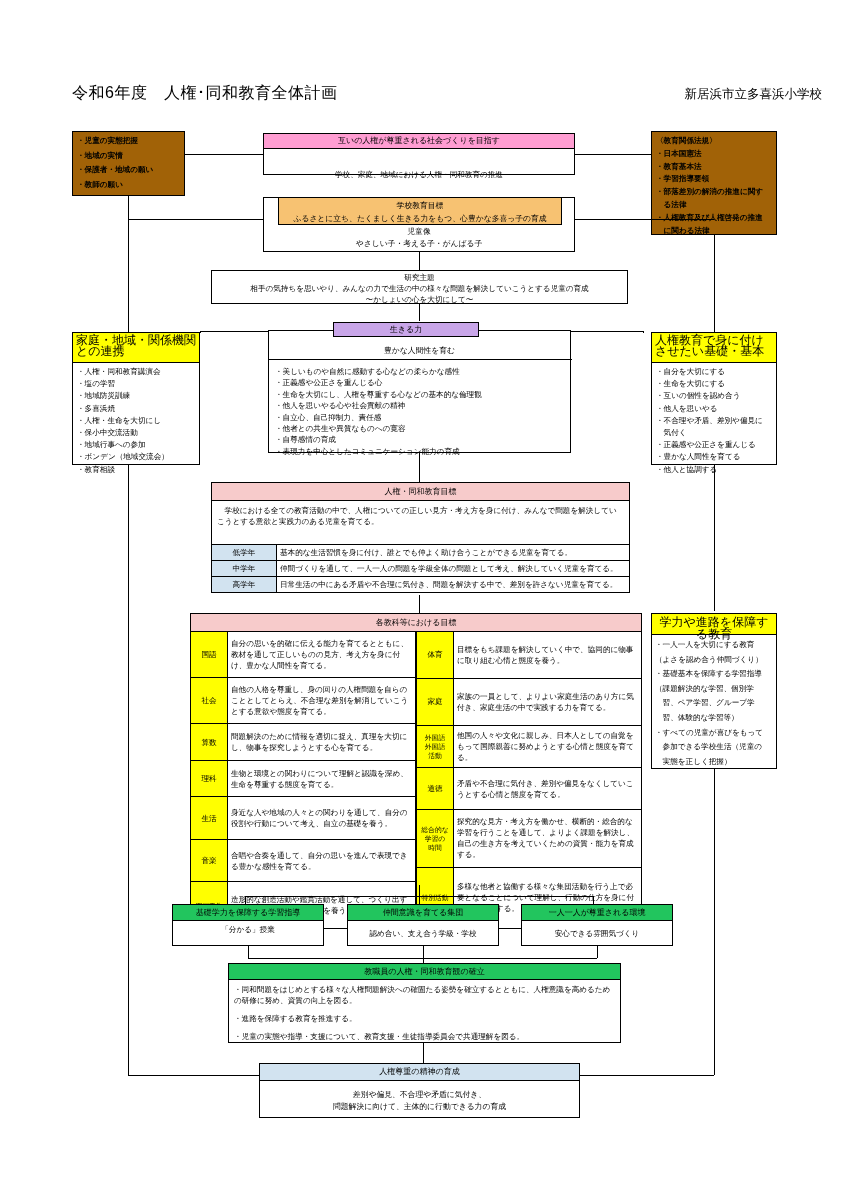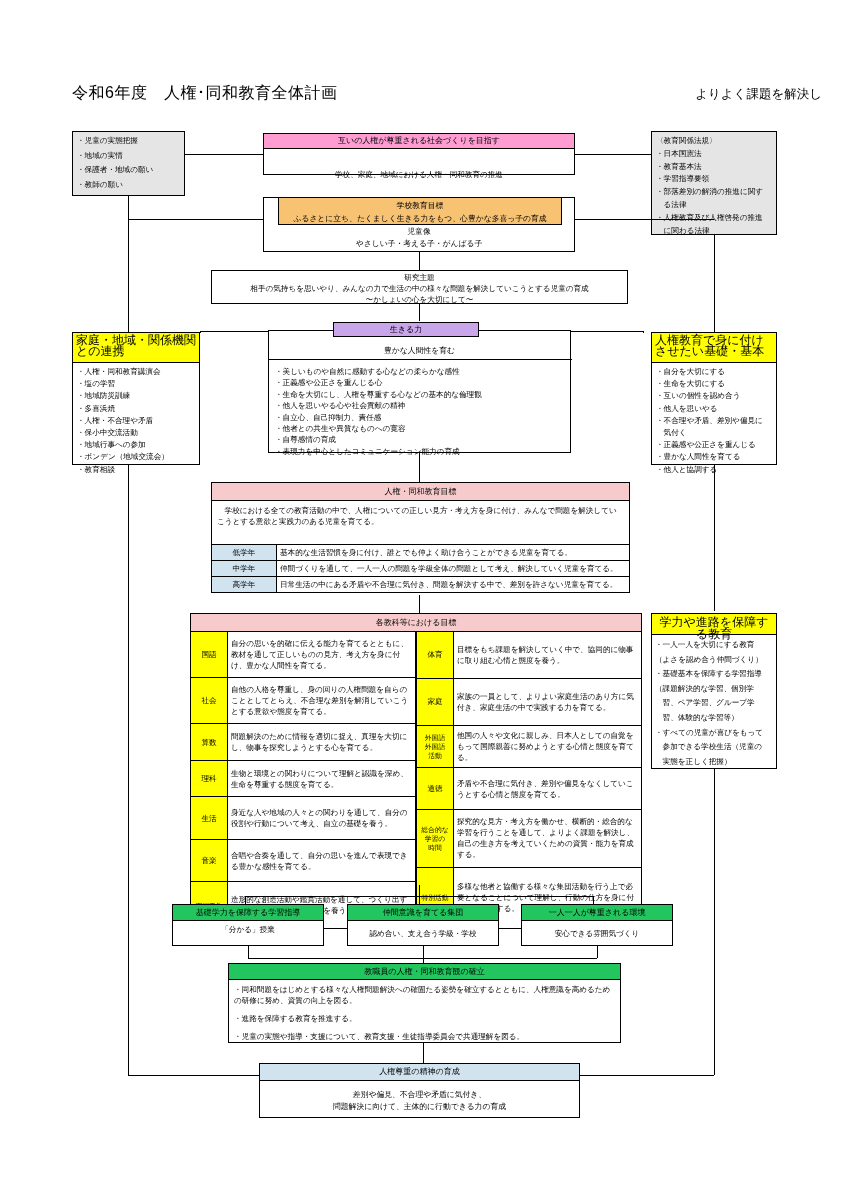--- a/index.html
+++ b/index.html
@@ -51,21 +51,21 @@
     letter-spacing: 0.5px;
     white-space: nowrap;
   }
   #school {
     right: 27px; top: 86px;
     font-size: 12.5px;
     white-space: nowrap;
   }
 
   
-  .yellow { background: #e5e5e5; border: 1px solid #000; }
+  .yellow { background: #a16207; border: 1px solid #000; font-weight: bold; }
   .yellow-hdr {
     background: #ffff00;
     border-bottom: 1px solid #000;
     font-size: 12px;
     line-height: 11px;
     padding: 2px 3px;
   }
   .ylist {
     font-size: 7.6px;
     line-height: 13.4px;
@@ -107,21 +107,21 @@
     border: 1px solid #000;
     border-bottom: none;
   }
 </style>
 </head>
 <body>
 
 <div id="canvas">
 
   <div class="abs" id="title">令和6年度　人権･同和教育全体計画</div>
-  <div class="abs" id="school">よりよく課題を解決し</div>
+  <div class="abs" id="school">新居浜市立多喜浜小学校</div>
 
   <div class="abs yellow" style="left:72px; top:131px; width:113px; height:65px;">
     <ul class="ylist" style="line-height:14.5px; padding-top:2px;">
       <li>・児童の実態把握</li>
       <li>・地域の実情</li>
       <li>・保護者・地域の願い</li>
       <li>・教師の願い</li>
     </ul>
   </div>
 
@@ -194,21 +194,21 @@
   <div class="ln vln" style="left:200px; top:331px; height:2px;"></div>
   <div class="ln vln" style="left:643px; top:331px; height:2px;"></div>
 
   <div class="abs bx" style="left:72px; top:332px; width:128px; height:133px;">
     <div class="yellow-hdr" style="height:25px;">家庭・地域・関係機関との連携</div>
     <ul class="ylist" style="line-height:12.2px;">
       <li>・人権・同和教育講演会</li>
       <li>・塩の学習</li>
       <li>・地域防災訓練</li>
       <li>・多喜浜焼</li>
-      <li>・人権・不合理や矛盾</li>
+      <li>・人権・生命を大切にし</li>
       <li>・保小中交流活動</li>
       <li>・地域行事への参加</li>
       <li>・ボンデン（地域交流会）</li>
       <li>・教育相談</li>
     </ul>
   </div>
 
   <div class="abs bx" style="left:651px; top:332px; width:126px; height:133px;">
     <div class="yellow-hdr" style="height:25px;">人権教育で身に付けさせたい基礎・基本</div>
     <ul class="ylist" style="line-height:12.2px;">

